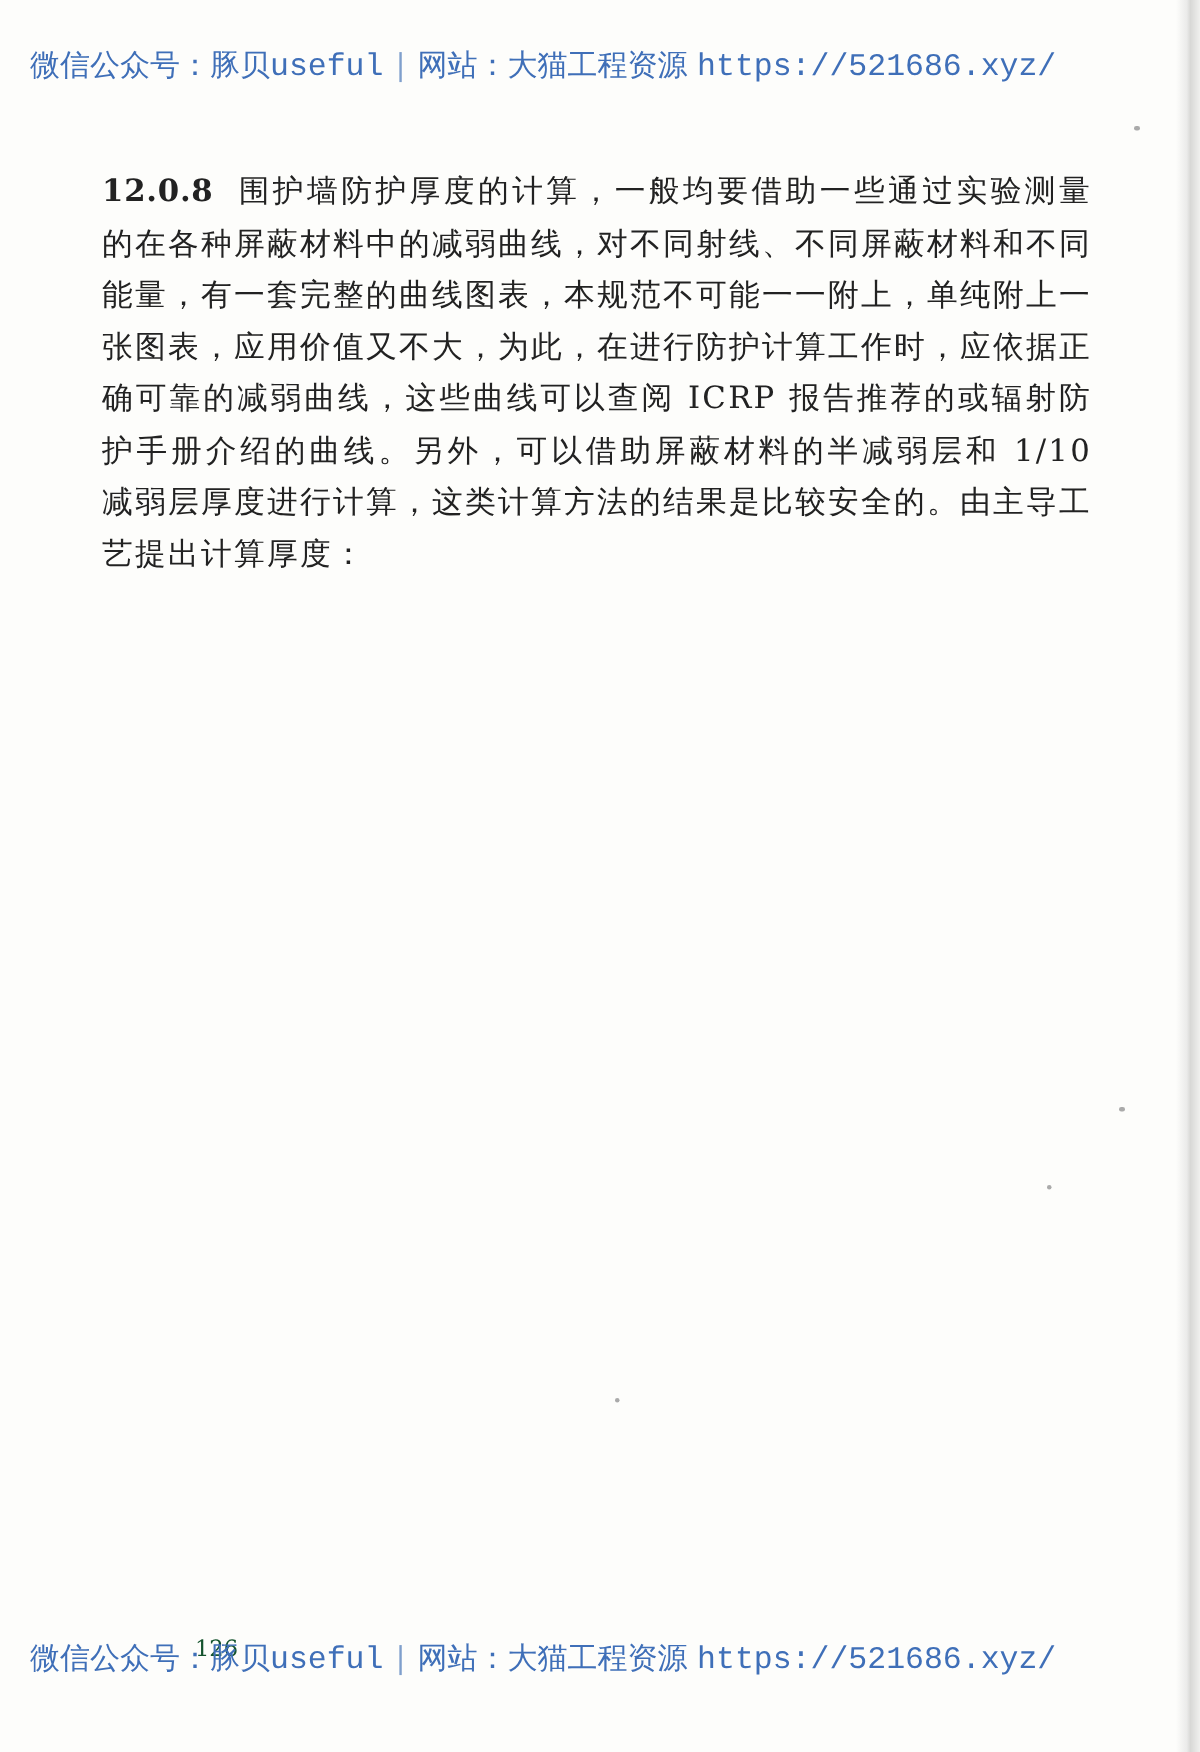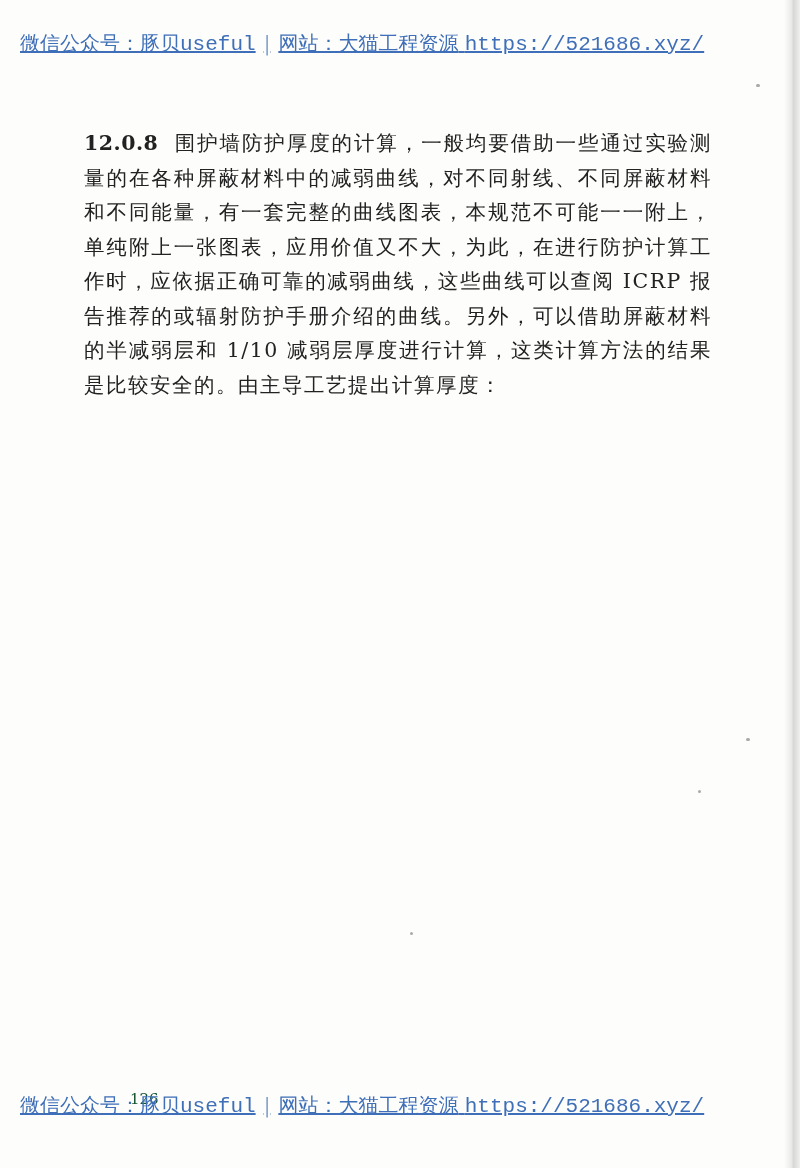--- a/index.html
+++ b/index.html
@@ -8,32 +8,32 @@
     background: #fdfdfb;
     font-family: "DejaVu Serif", "Liberation Serif", serif;
   }
   .edge-shade {
     position: absolute; top: 0; right: 0; width: 16px; height: 1168px;
     background: linear-gradient(to right, #fdfdfb 0%, #ebebea 45%, #d8d8d6 60%, #f0f0ee 100%);
   }
   .watermark {
     position: absolute; left: 20px; width: 760px;
     font-family: "DejaVu Serif", "Liberation Serif", serif;
-    font-size: 20px; color: #3f6fb8; white-space: nowrap; letter-spacing: 0px; text-decoration: underline;
+    font-size: 20px; color: #3f6fb8; white-space: nowrap; letter-spacing: 0px;
   }
   .watermark .mono { font-family: "Liberation Mono", "DejaVu Sans Mono", monospace; font-size: 21px; }
   .watermark .sep { color: #7f9fcc; margin: 0 8px; }
   .wm-top { top: 30px; }
   .wm-bottom { top: 1092px; }
   .content {
     position: absolute; left: 68px; top: 110px; width: 660px;
     font-size: 20.5px; line-height: 34.5px; color: #222;
     letter-spacing: 1.5px;
   }
-  .para { margin: 16px; text-align: justify; }
+  .para { margin: 0; text-align: justify; }
   .clause-no { font-weight: bold; margin-right: 16px; letter-spacing: 0.5px; }
   .sub { font-size: 13px; vertical-align: -3px; }
   .page-number {
     position: absolute; left: 130px; top: 1090px; font-size: 15px; color: #14532d;
   }
   .speck { position: absolute; width: 4px; height: 3px; border-radius: 2px; background: #aaa; }
 </style>
 </head>
 <body>
 

